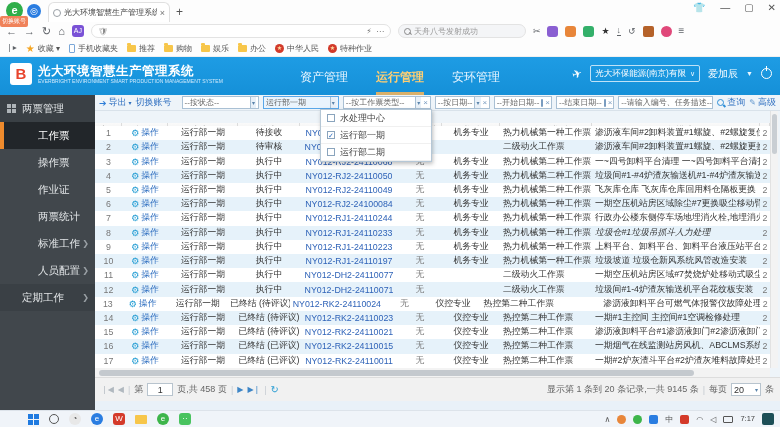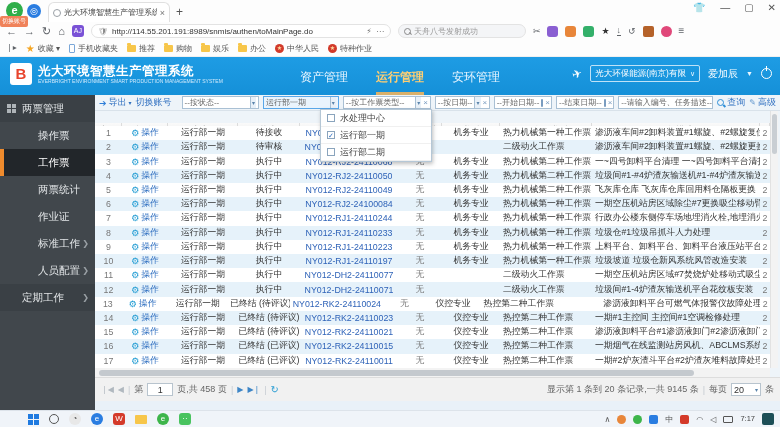--- a/index.html
+++ b/index.html
@@ -146,21 +146,20 @@
   <div class="abs badge">切换账号</div>
 
   <div class="abs navbar">
     <span class="nbtn">←</span>
     <span class="nbtn">→</span>
     <span class="nbtn">↻</span>
     <span class="nbtn">⌂</span>
     <span class="extaj">AJ</span>
     <div class="urlbox">
       <span style="font-size:8px;color:#888;">🛡</span>
-      <span class="urltxt">http://114.55.201.191:8989/snmis/authen/toMainPage.do</span>
       <span style="margin-left:auto;font-size:8px;color:#777;">⚡</span>
       <span style="font-size:8px;color:#777;">⋯</span>
     </div>
     <div class="searchbox">
       <span class="mag"></span>
       <span class="searchtxt">天舟八号发射成功</span>
     </div>
     <span class="nbtn" style="font-size:9px;">✂</span>
     <span class="eic" style="background:#8a5fd2;"></span>
     <span class="eic" style="background:#e8863a;"></span>
@@ -235,31 +234,31 @@
   <div class="abs sidebar" id="sidebar">
       <div class="sitem section">
         <span class="gridic">
           <span></span>
           <span></span>
           <span></span>
           <span></span>
         </span>
         <span>两票管理</span>
       </div>
+      <div class="sitem active">
+        <span>工作票</span>
+      </div>
       <div class="sitem">
         <span>操作票</span>
       </div>
-      <div class="sitem active">
-        <span>工作票</span>
+      <div class="sitem">
+        <span>作业证</span>
       </div>
       <div class="sitem">
         <span>两票统计</span>
-      </div>
-      <div class="sitem">
-        <span>作业证</span>
       </div>
       <div class="sitem">
         <span>标准工作</span>
         <span class="sarrow">❯</span>
       </div>
       <div class="sitem">
         <span>人员配置</span>
         <span class="sarrow">❯</span>
       </div>
       <div class="sitem section">
@@ -442,21 +441,21 @@
         <div class="td" style="width: 46px;">
           <span class="gear">⚙</span>
           <span class="oplink">操作</span>
         </div>
         <div class="td" style="width: 70px;">运行部一期</div>
         <div class="td" style="width: 62px;">执行中</div>
         <div class="td codelink" style="width: 98px;">NY012-RJ1-24110233</div>
         <div class="td muted" style="width: 44px;">无</div>
         <div class="td" style="width: 58px;">机务专业</div>
         <div class="td left" style="width: 92px;">热力机械第一种工作票</div>
-        <div class="td left" style="width: 168px;">垃圾仓#1垃圾吊抓斗人力处理</div>
+        <div class="td left" style="width: 168px; font-style: italic;">垃圾仓#1垃圾吊抓斗人力处理</div>
         <div class="td muted" style="width: 10px;">2</div>
       </div>
       <div class="trow">
         <div class="td muted" style="width: 27px;">9</div>
         <div class="td" style="width: 46px;">
           <span class="gear">⚙</span>
           <span class="oplink">操作</span>
         </div>
         <div class="td" style="width: 70px;">运行部一期</div>
         <div class="td" style="width: 62px;">执行中</div>

